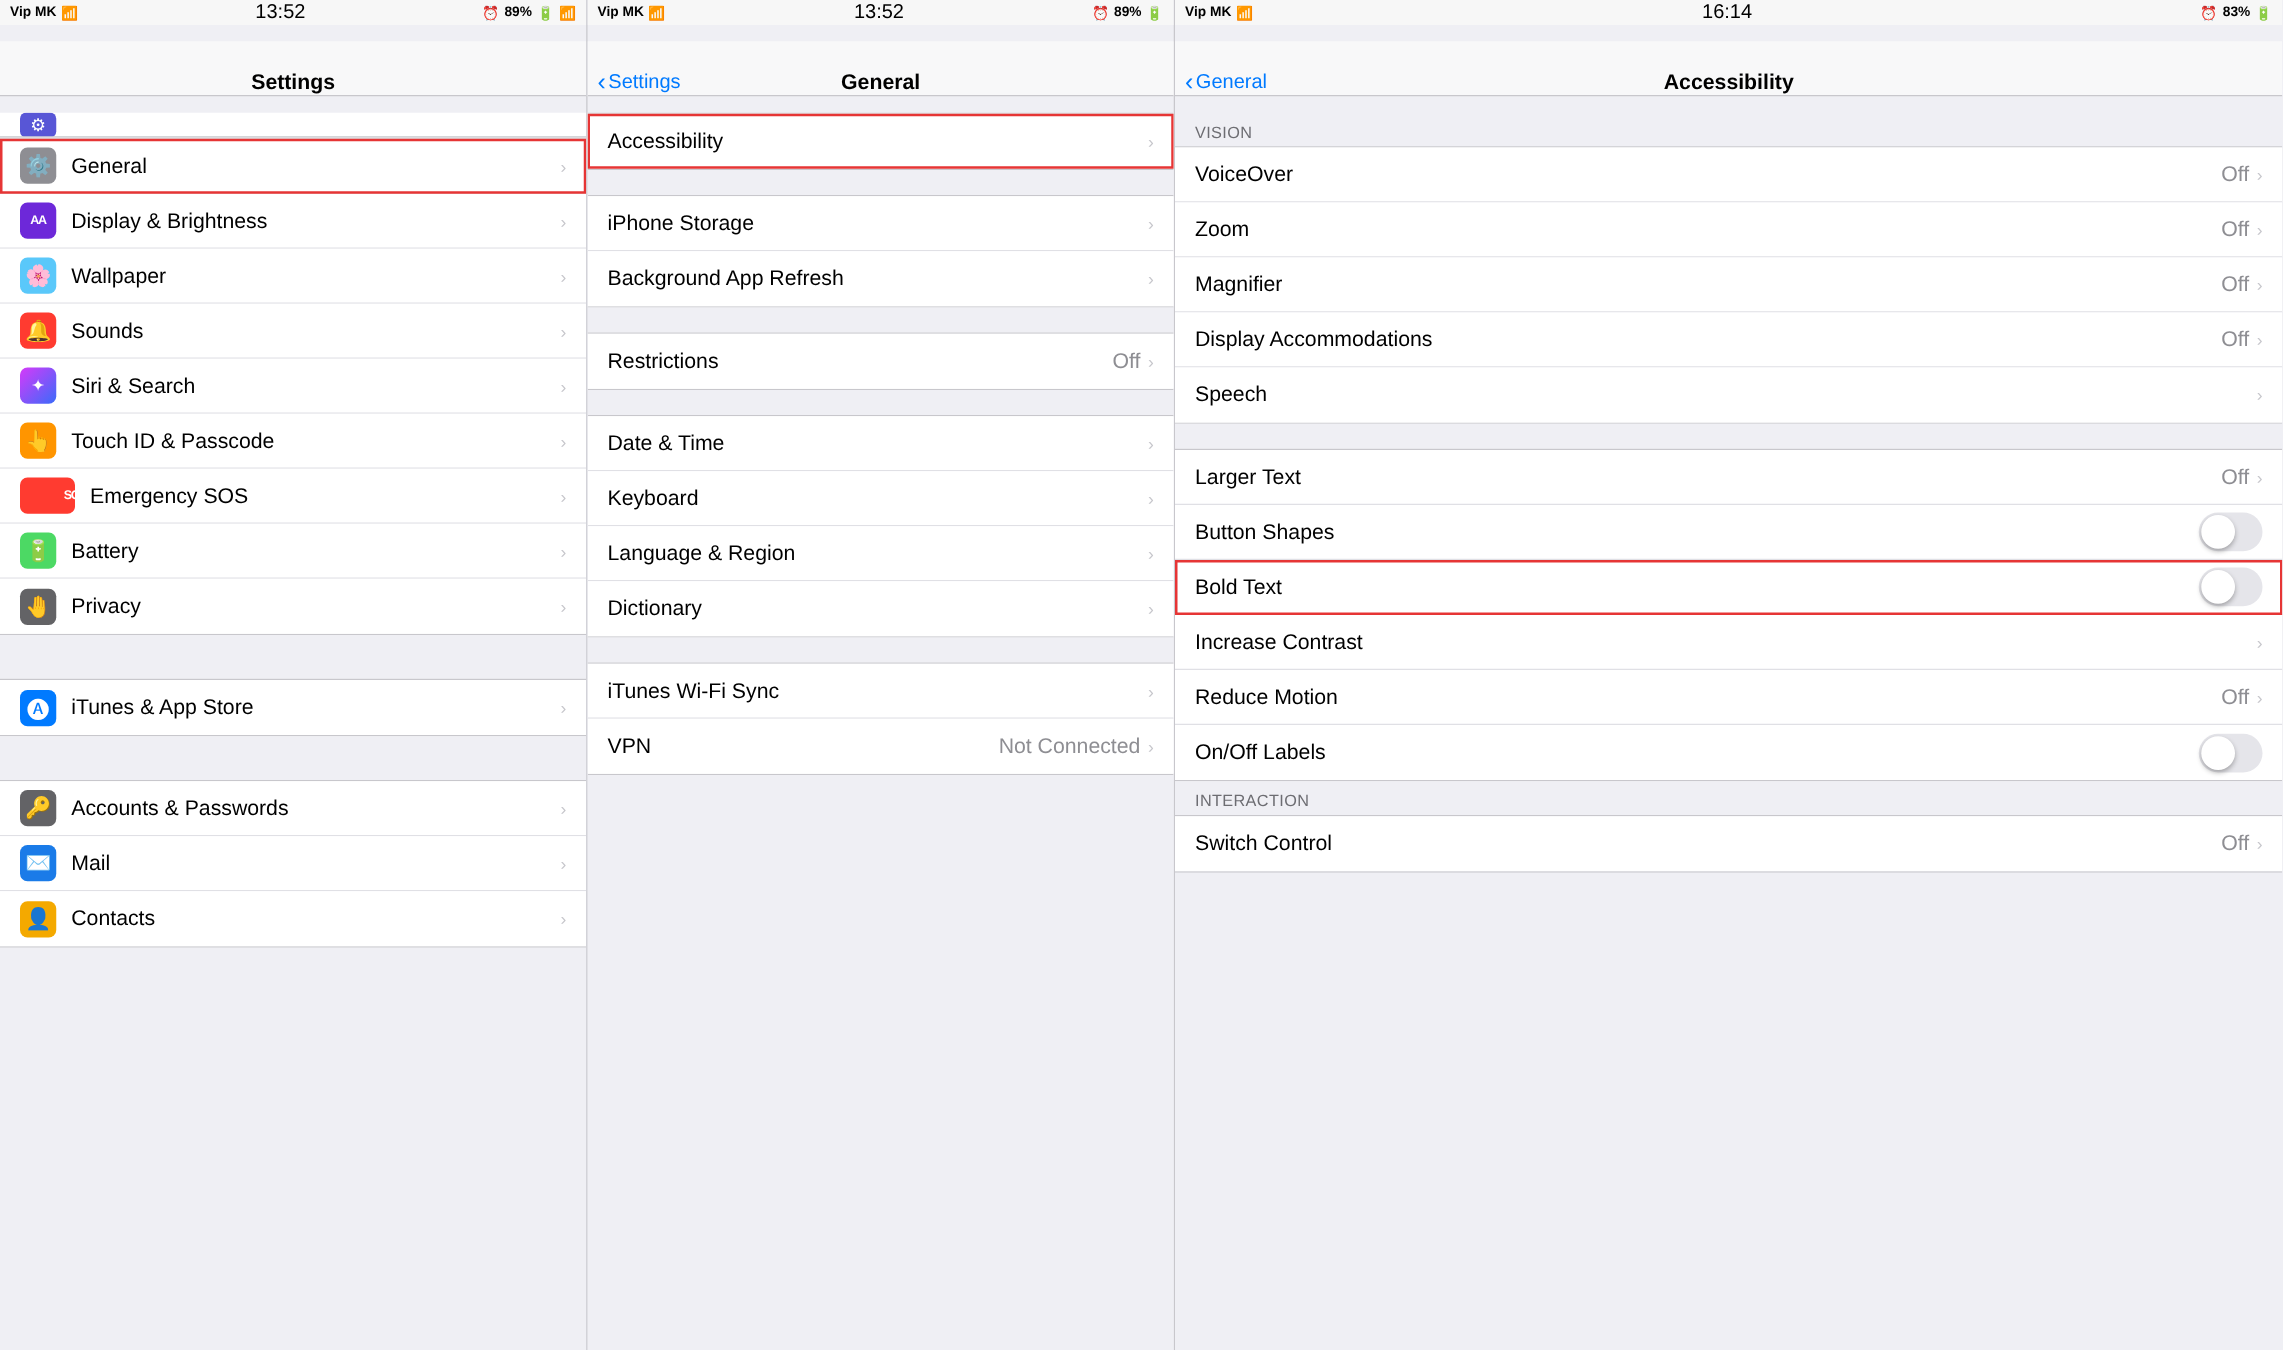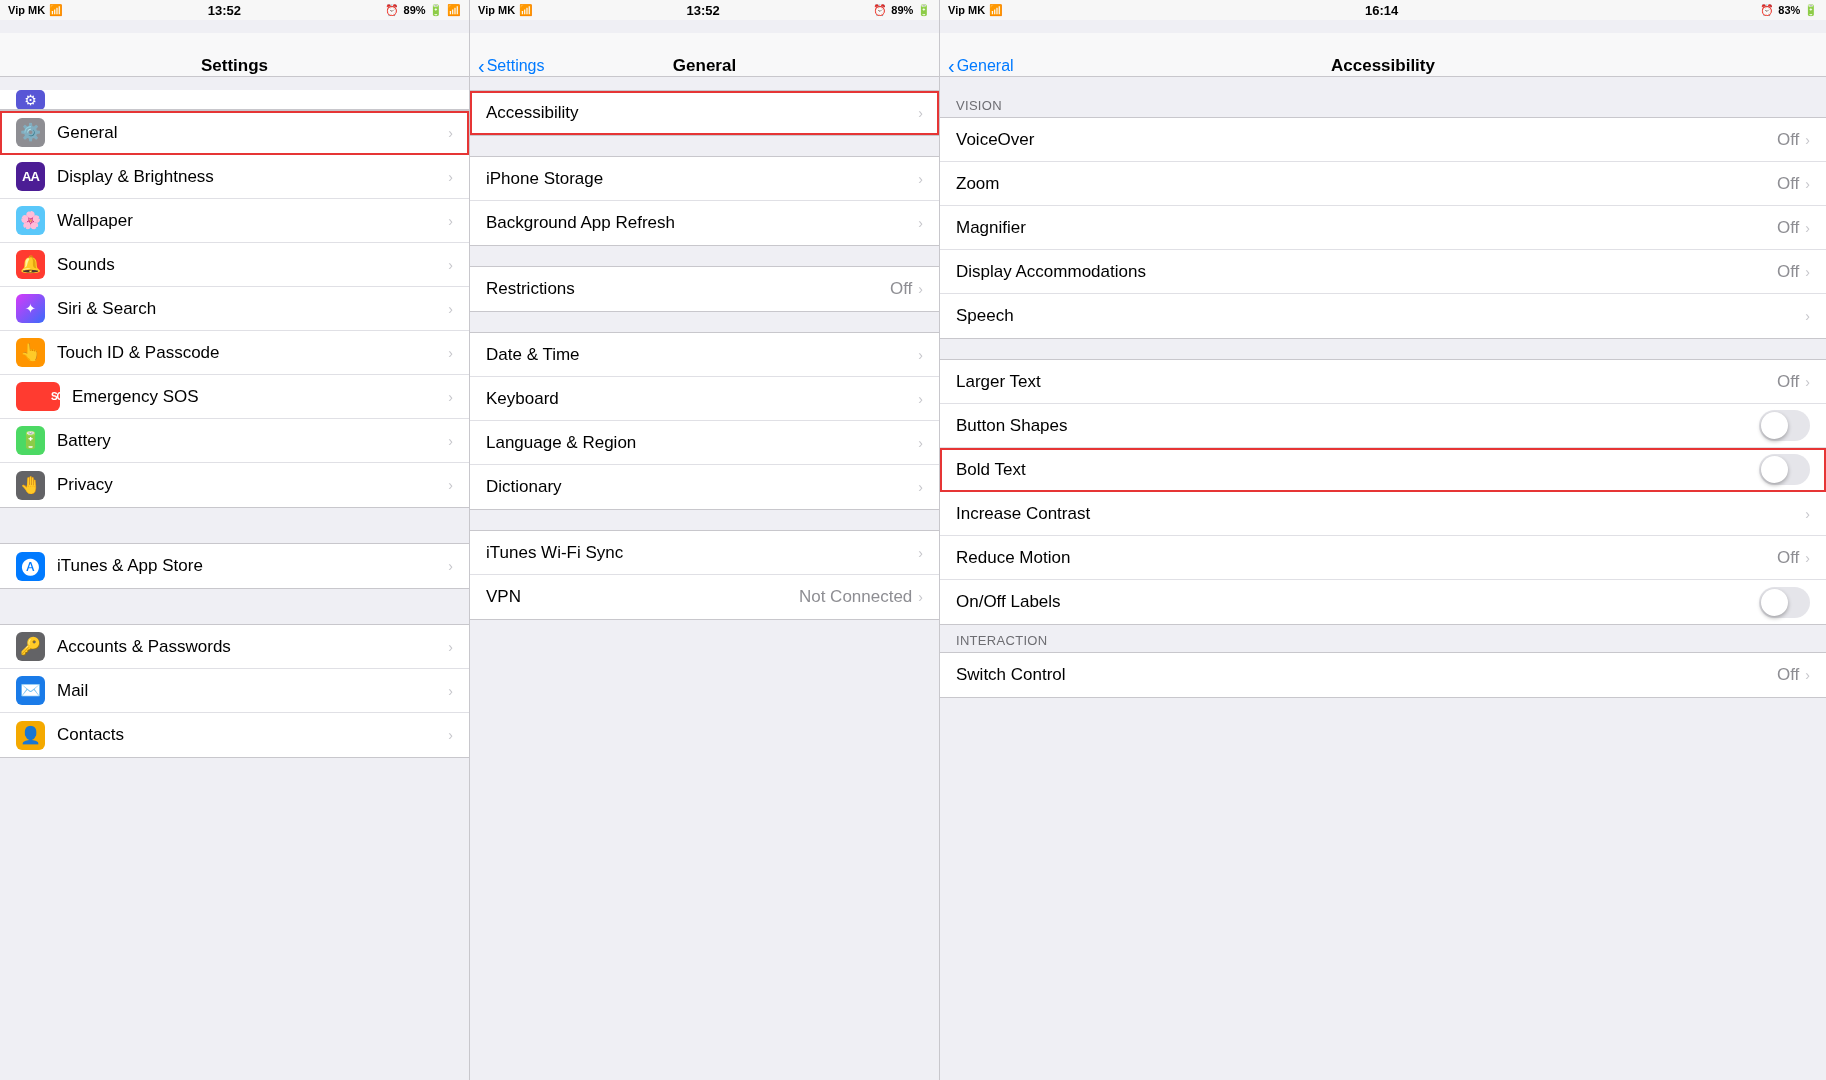--- a/index.html
+++ b/index.html
@@ -36,22 +36,22 @@
       font-weight: 600;
       color: #000;
       flex-shrink: 0;
     }
     .status-bar .left, .status-bar .right {
       display: flex;
       align-items: center;
       gap: 4px;
     }
     .status-bar .center {
-      font-size: 13px;
-      font-weight: 700;
+      font-size: 16px;
+      font-weight: 400;
     }
 
     
     .nav-bar {
       background: rgba(249,249,249,0.94);
       border-bottom: 1px solid #c8c7cc;
       height: 44px;
       display: flex;
       align-items: flex-end;
       justify-content: center;
@@ -233,21 +233,21 @@
 
     <div class="list-group">
 
       <div class="list-item highlighted">
         <div class="item-icon icon-gray">⚙️</div>
         <span class="item-label">General</span>
         <span class="chevron-right">›</span>
       </div>
 
       <div class="list-item">
-        <div class="item-icon icon-blue-aa" style="background:#4c1d95;font-size:13px;font-weight:900;letter-spacing:-1px;">AA</div>
+        <div class="item-icon icon-blue-aa" style="background:#6d28d9;font-size:10px;font-weight:900;letter-spacing:-1px;">AA</div>
         <span class="item-label">Display &amp; Brightness</span>
         <span class="chevron-right">›</span>
       </div>
 
       <div class="list-item">
         <div class="item-icon" style="background:#5ac8fa;font-size:17px;">🌸</div>
         <span class="item-label">Wallpaper</span>
         <span class="chevron-right">›</span>
       </div>
 

